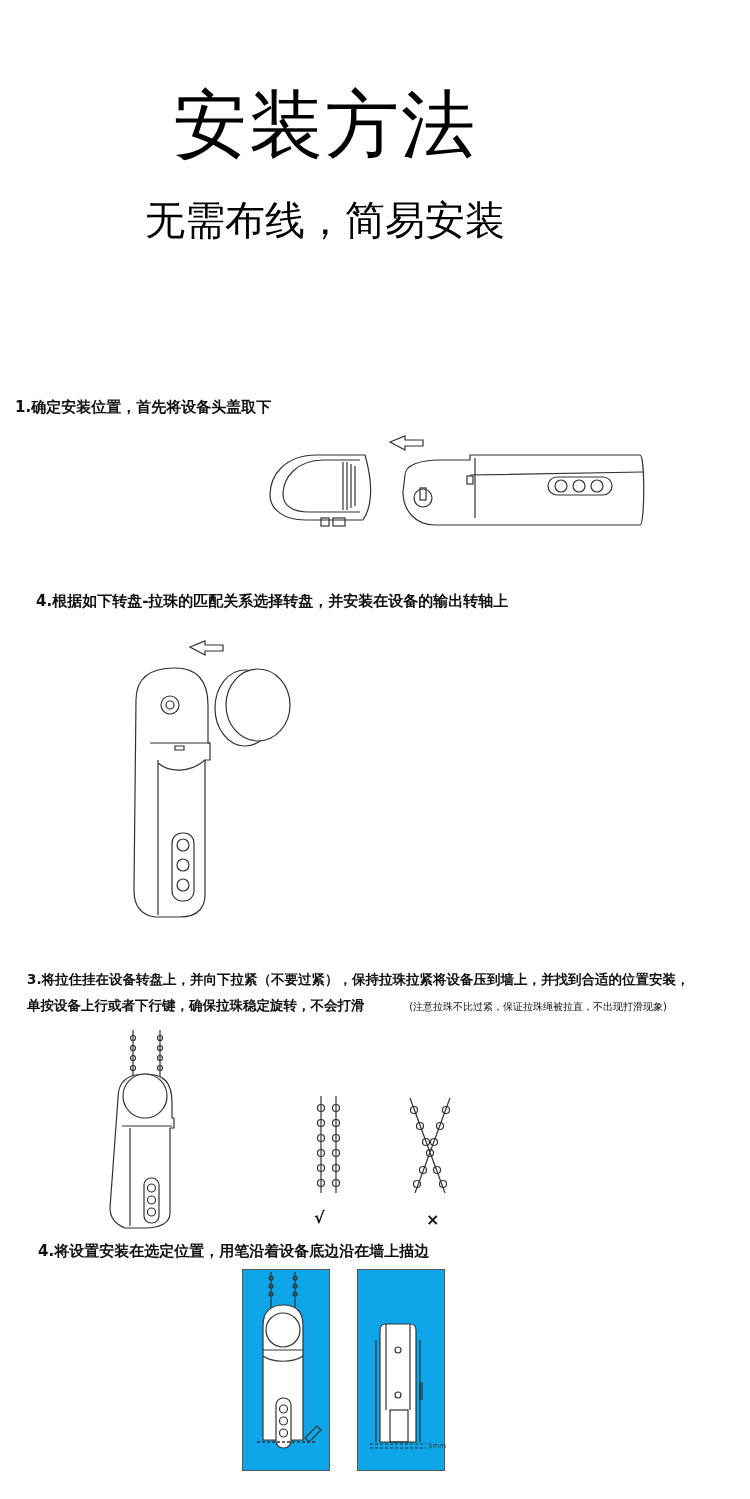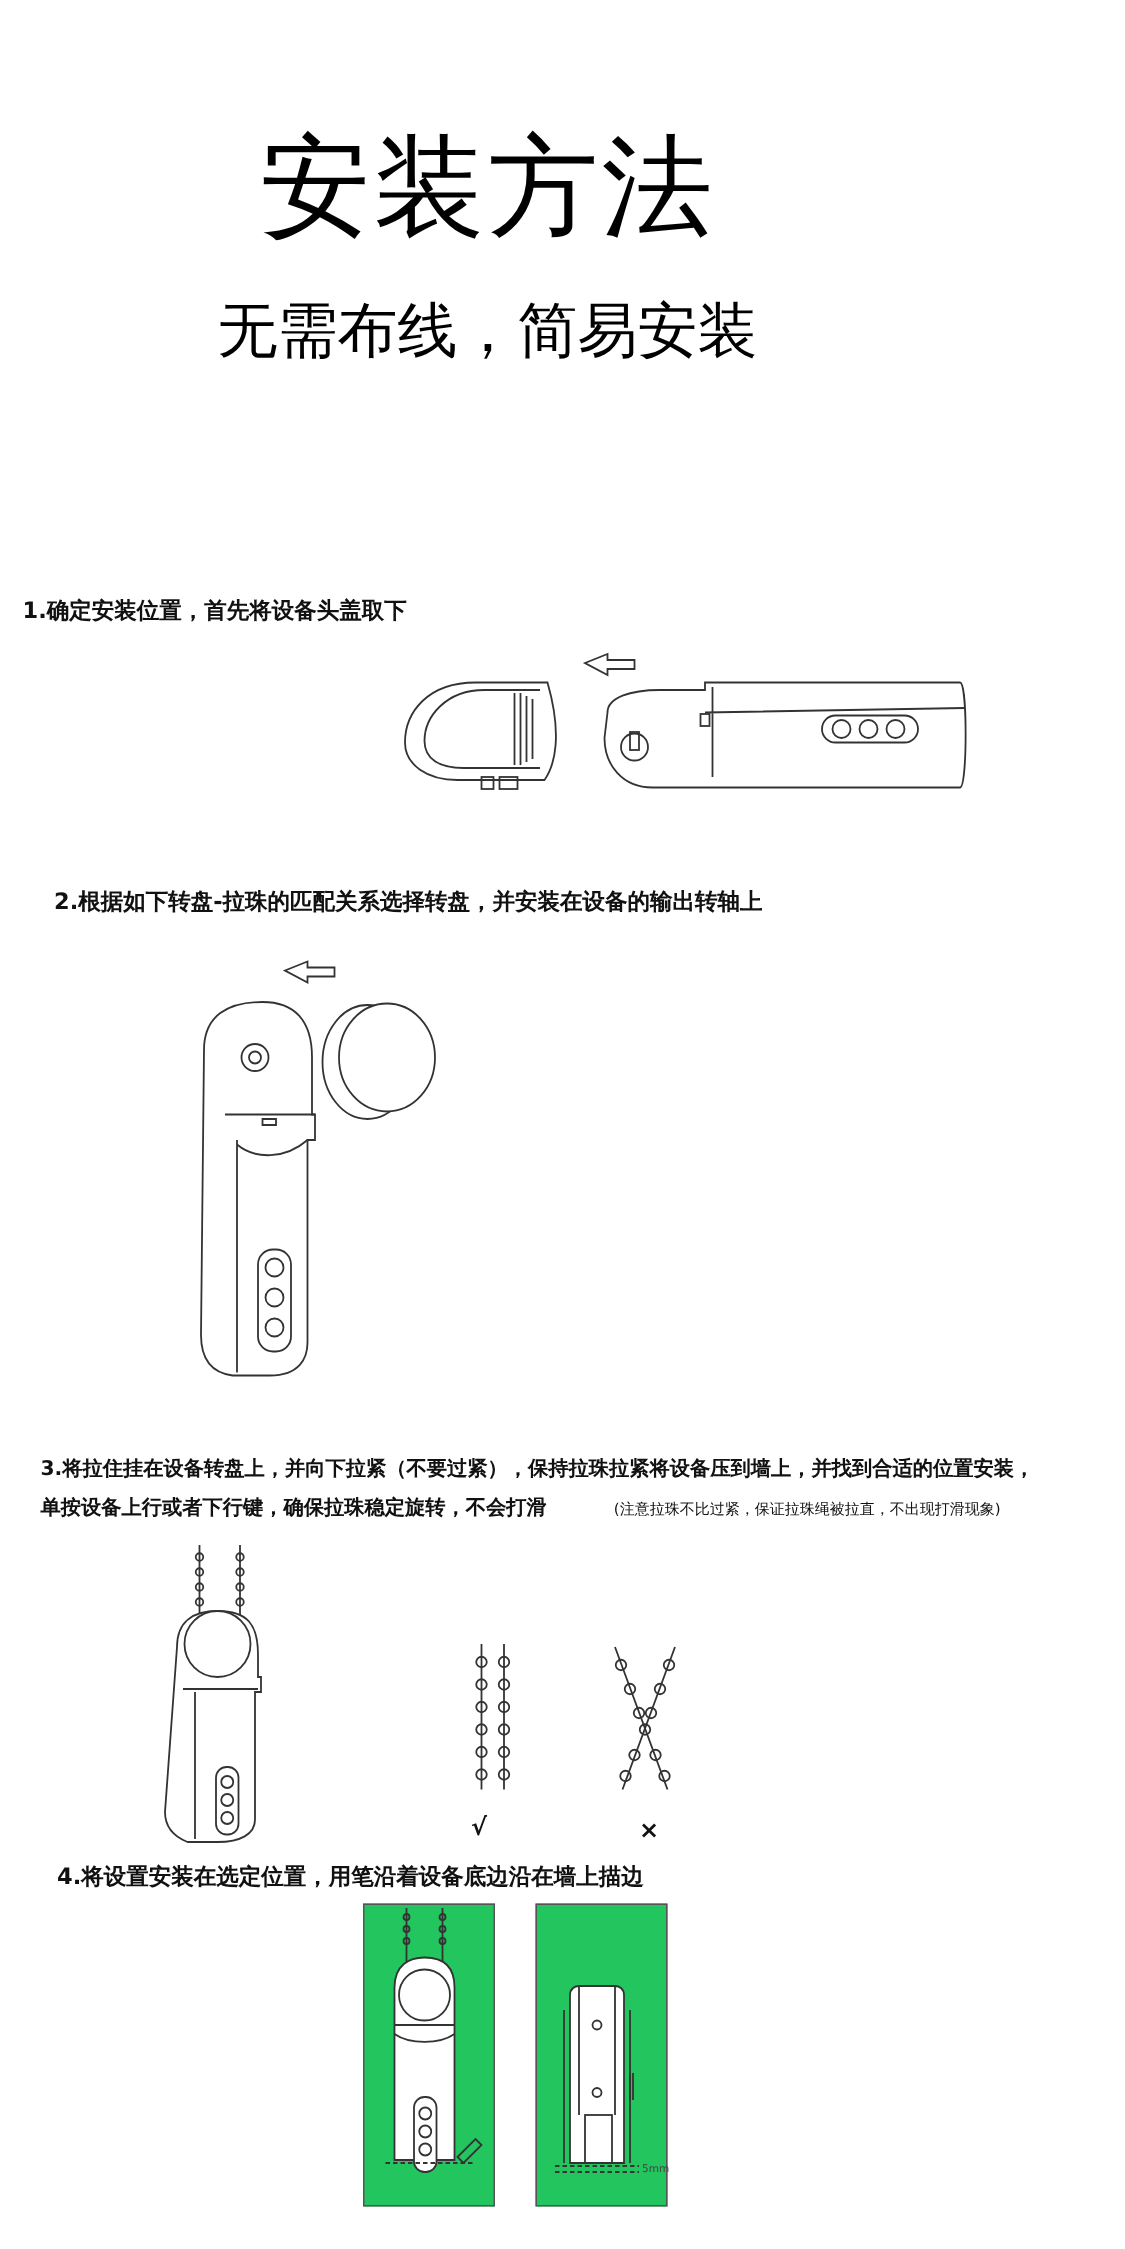--- a/index.html
+++ b/index.html
@@ -8,21 +8,21 @@
   .abs { position: absolute; }
   .title { left: 0; width: 650px; top: 76px; text-align: center; font-size: 74px; letter-spacing: 2px; color: #000; }
   .subtitle { left: 0; width: 650px; top: 193px; text-align: center; font-size: 40px; color: #000; }
   .step { font-size: 15px; color: #111; font-weight: bold; white-space: nowrap; }
   .step3 { font-size: 13.5px; line-height: 26px; }
   .note { font-size: 10px; font-weight: normal; margin-left: 40px; }
   svg { position: absolute; overflow: visible; }
   .ln { fill: none; stroke: #333; stroke-width: 1.2; }
   .lnw { fill: #fff; stroke: #333; stroke-width: 1.2; }
   .mark { font-size: 16px; font-weight: bold; }
-  .frame { border: 1.5px solid #555; background: #22c55e; }
+  .frame { border: 1.5px solid #555; background: #0ea5e9; }
   .mm { font-size: 7px; color: #444; }
 </style>
 </head>
 <body>
 
 <div class="abs title">安装方法</div>
 <div class="abs subtitle">无需布线，简易安装</div>
 
 <div class="abs step" style="left:15px; top:398px;">1.确定安装位置，首先将设备头盖取下</div>
 <svg style="left:265px; top:430px;" width="390" height="110">
@@ -38,21 +38,21 @@
   <path class="ln" d="M210,28 L210,88 M205,45 L378,42"></path>
   <circle class="ln" cx="158" cy="68" r="9"></circle>
     <rect class="ln" x="155" y="58" width="6" height="12"></rect>
   <rect class="ln" x="202" y="46" width="6" height="8"></rect>
   <rect class="lnw" x="283" y="47" width="64" height="18" rx="9"></rect>
   <circle class="ln" cx="296" cy="56" r="6"></circle>
   <circle class="ln" cx="314" cy="56" r="6"></circle>
   <circle class="ln" cx="332" cy="56" r="6"></circle>
 </svg>
 
-<div class="abs step" style="left:36px; top:592px;">2.根据如下转盘-拉珠的匹配关系选择转盘，并安装在设备的输出转轴上</div>
+<div class="abs step" style="left:36px; top:592px;">4.根据如下转盘-拉珠的匹配关系选择转盘，并安装在设备的输出转轴上</div>
 <svg style="left:130px; top:635px;" width="180" height="290">
   <path class="ln" d="M60,12 L75,6 L75,10 L93,10 L93,16 L75,16 L75,20 Z"></path>
   <path class="lnw" d="M5,300"></path>
   <path class="lnw" d="M6,65 C6,42 22,33 45,33 C66,33 78,45 78,70 L78,108 L80,108 L80,125 L75,125 L75,260 C75,270 70,282 50,282 L25,282 C10,280 4,270 4,255 Z"></path>
   <path class="ln" d="M20,108 L80,108 M28,128 C40,138 60,138 75,125 M28,125 L28,280"></path>
   <circle class="ln" cx="40" cy="70" r="9"></circle>
     <circle class="ln" cx="40" cy="70" r="4"></circle>
   <path class="ln" d="M45,115 L54,115 L54,111 L45,111 Z"></path>
   <rect class="lnw" x="42" y="198" width="22" height="68" rx="10"></rect>
   <circle class="ln" cx="53" cy="210" r="6"></circle>

